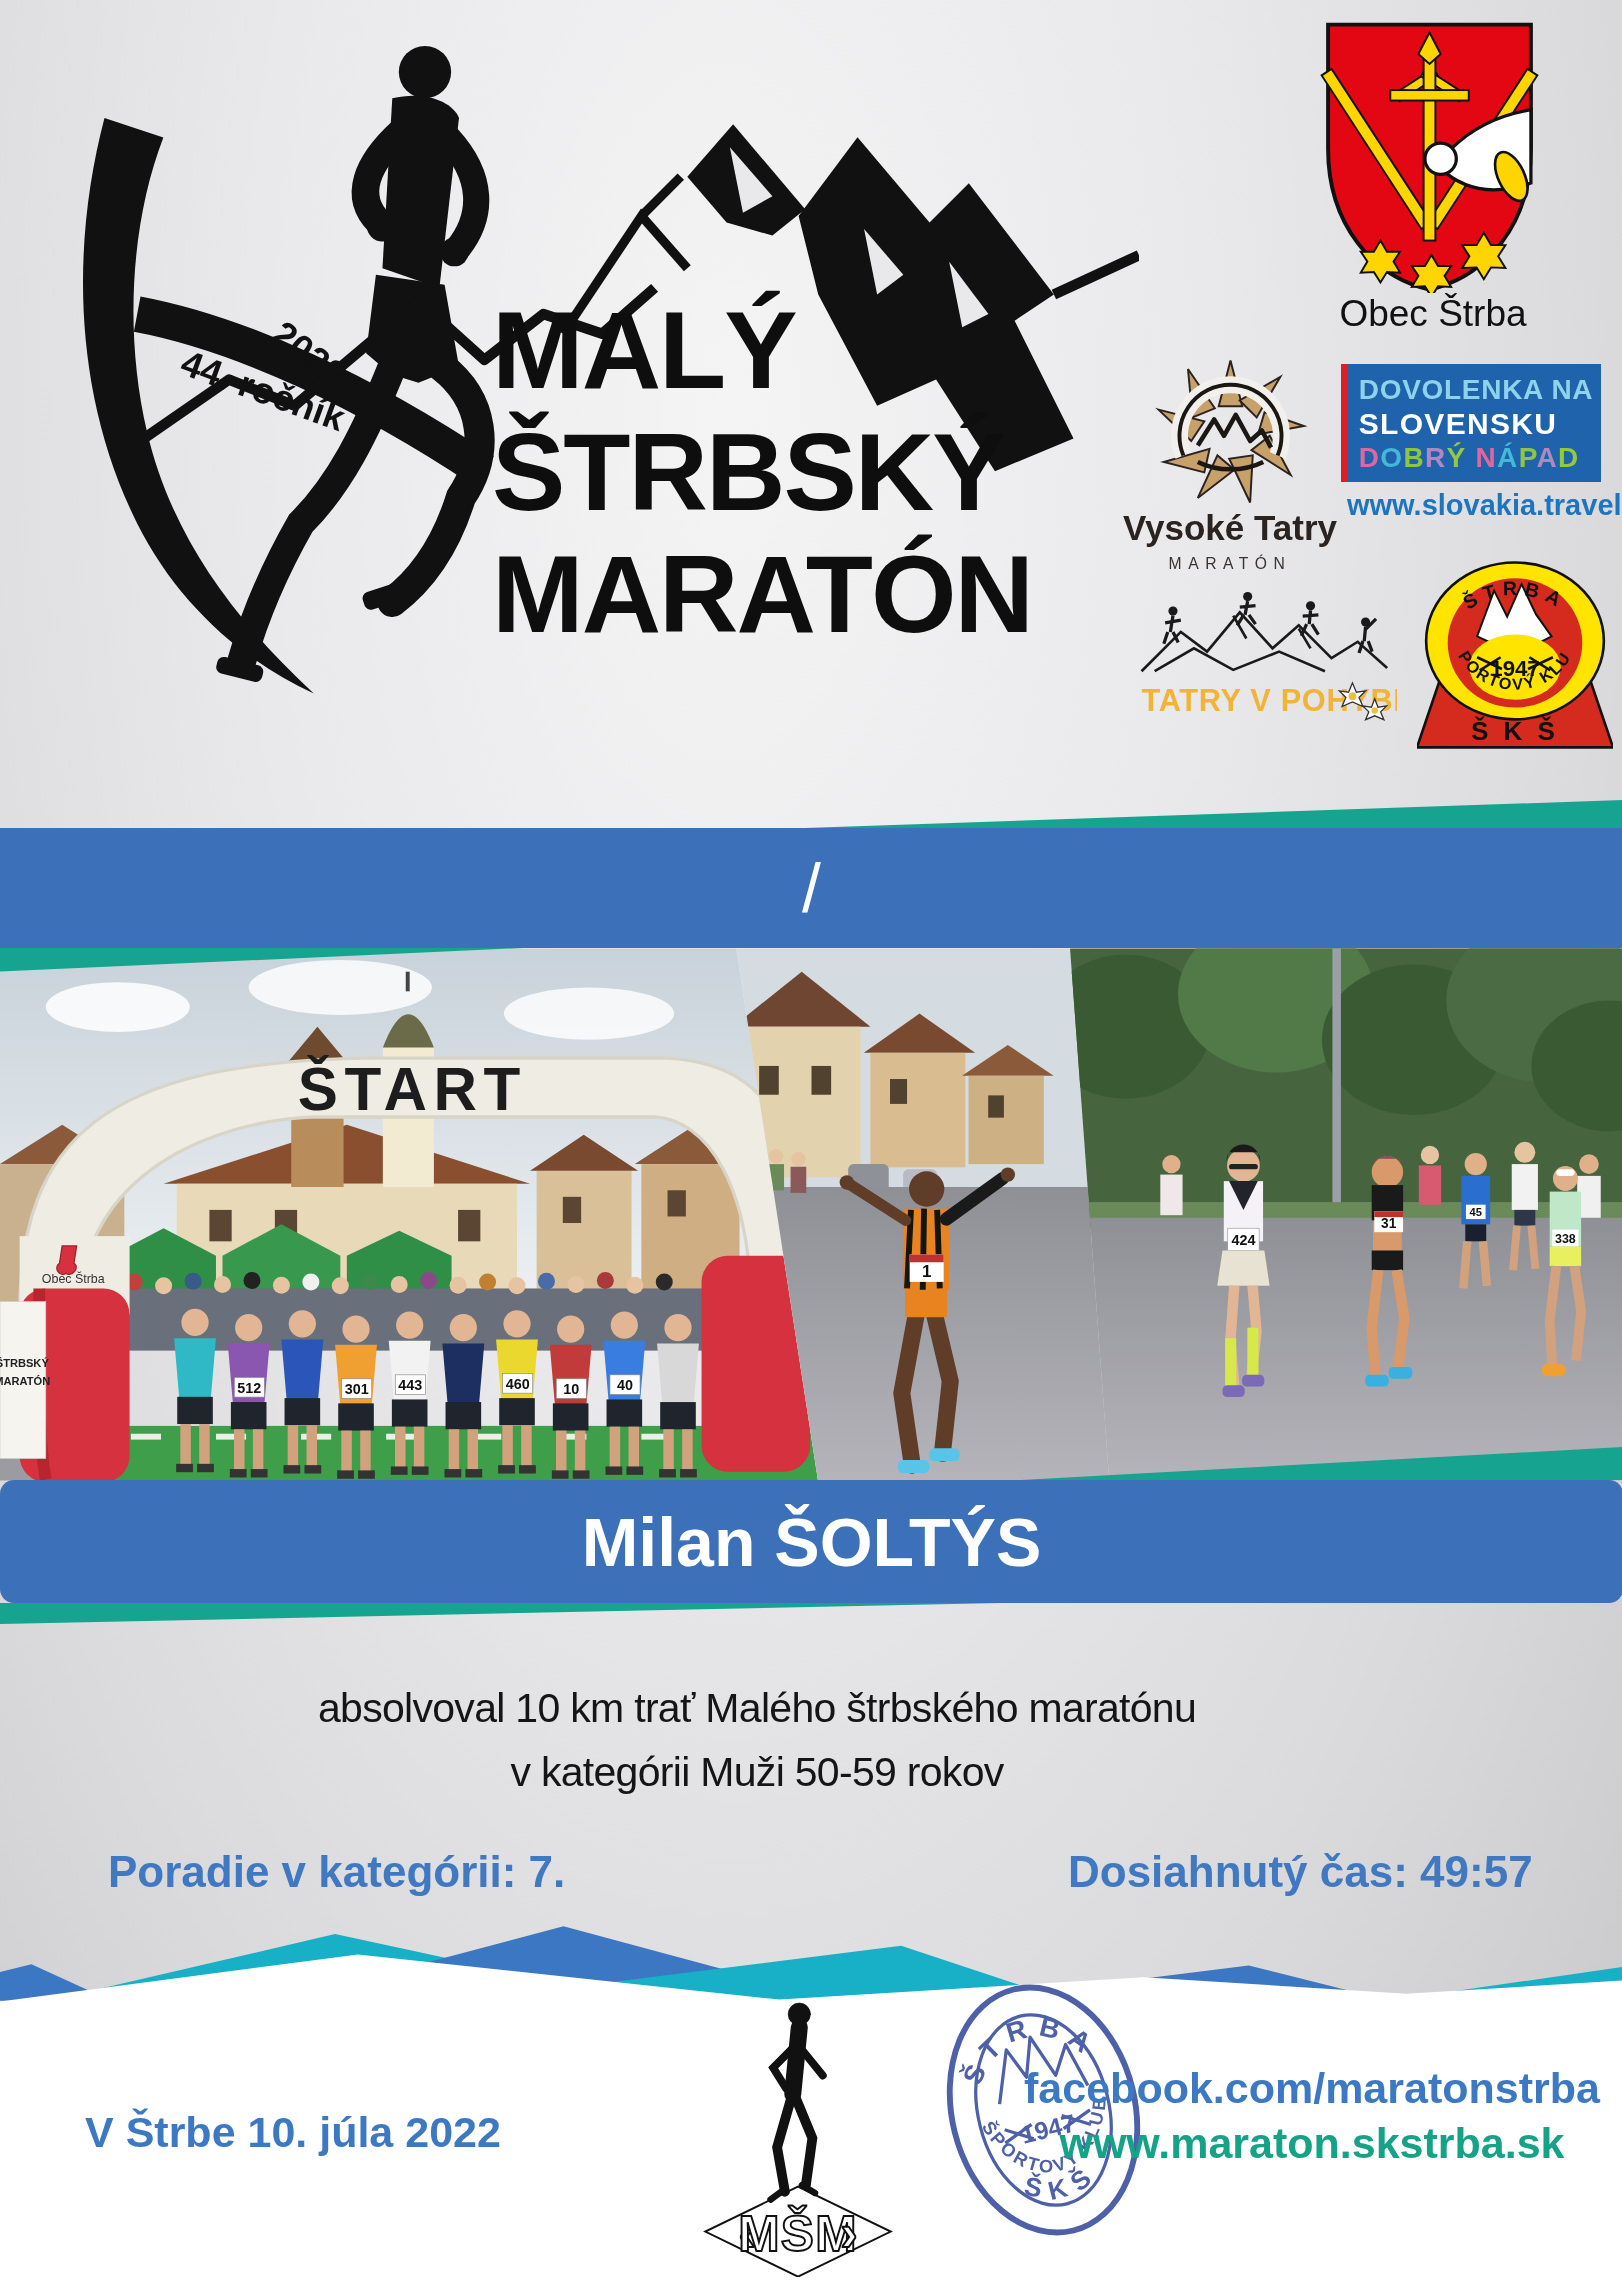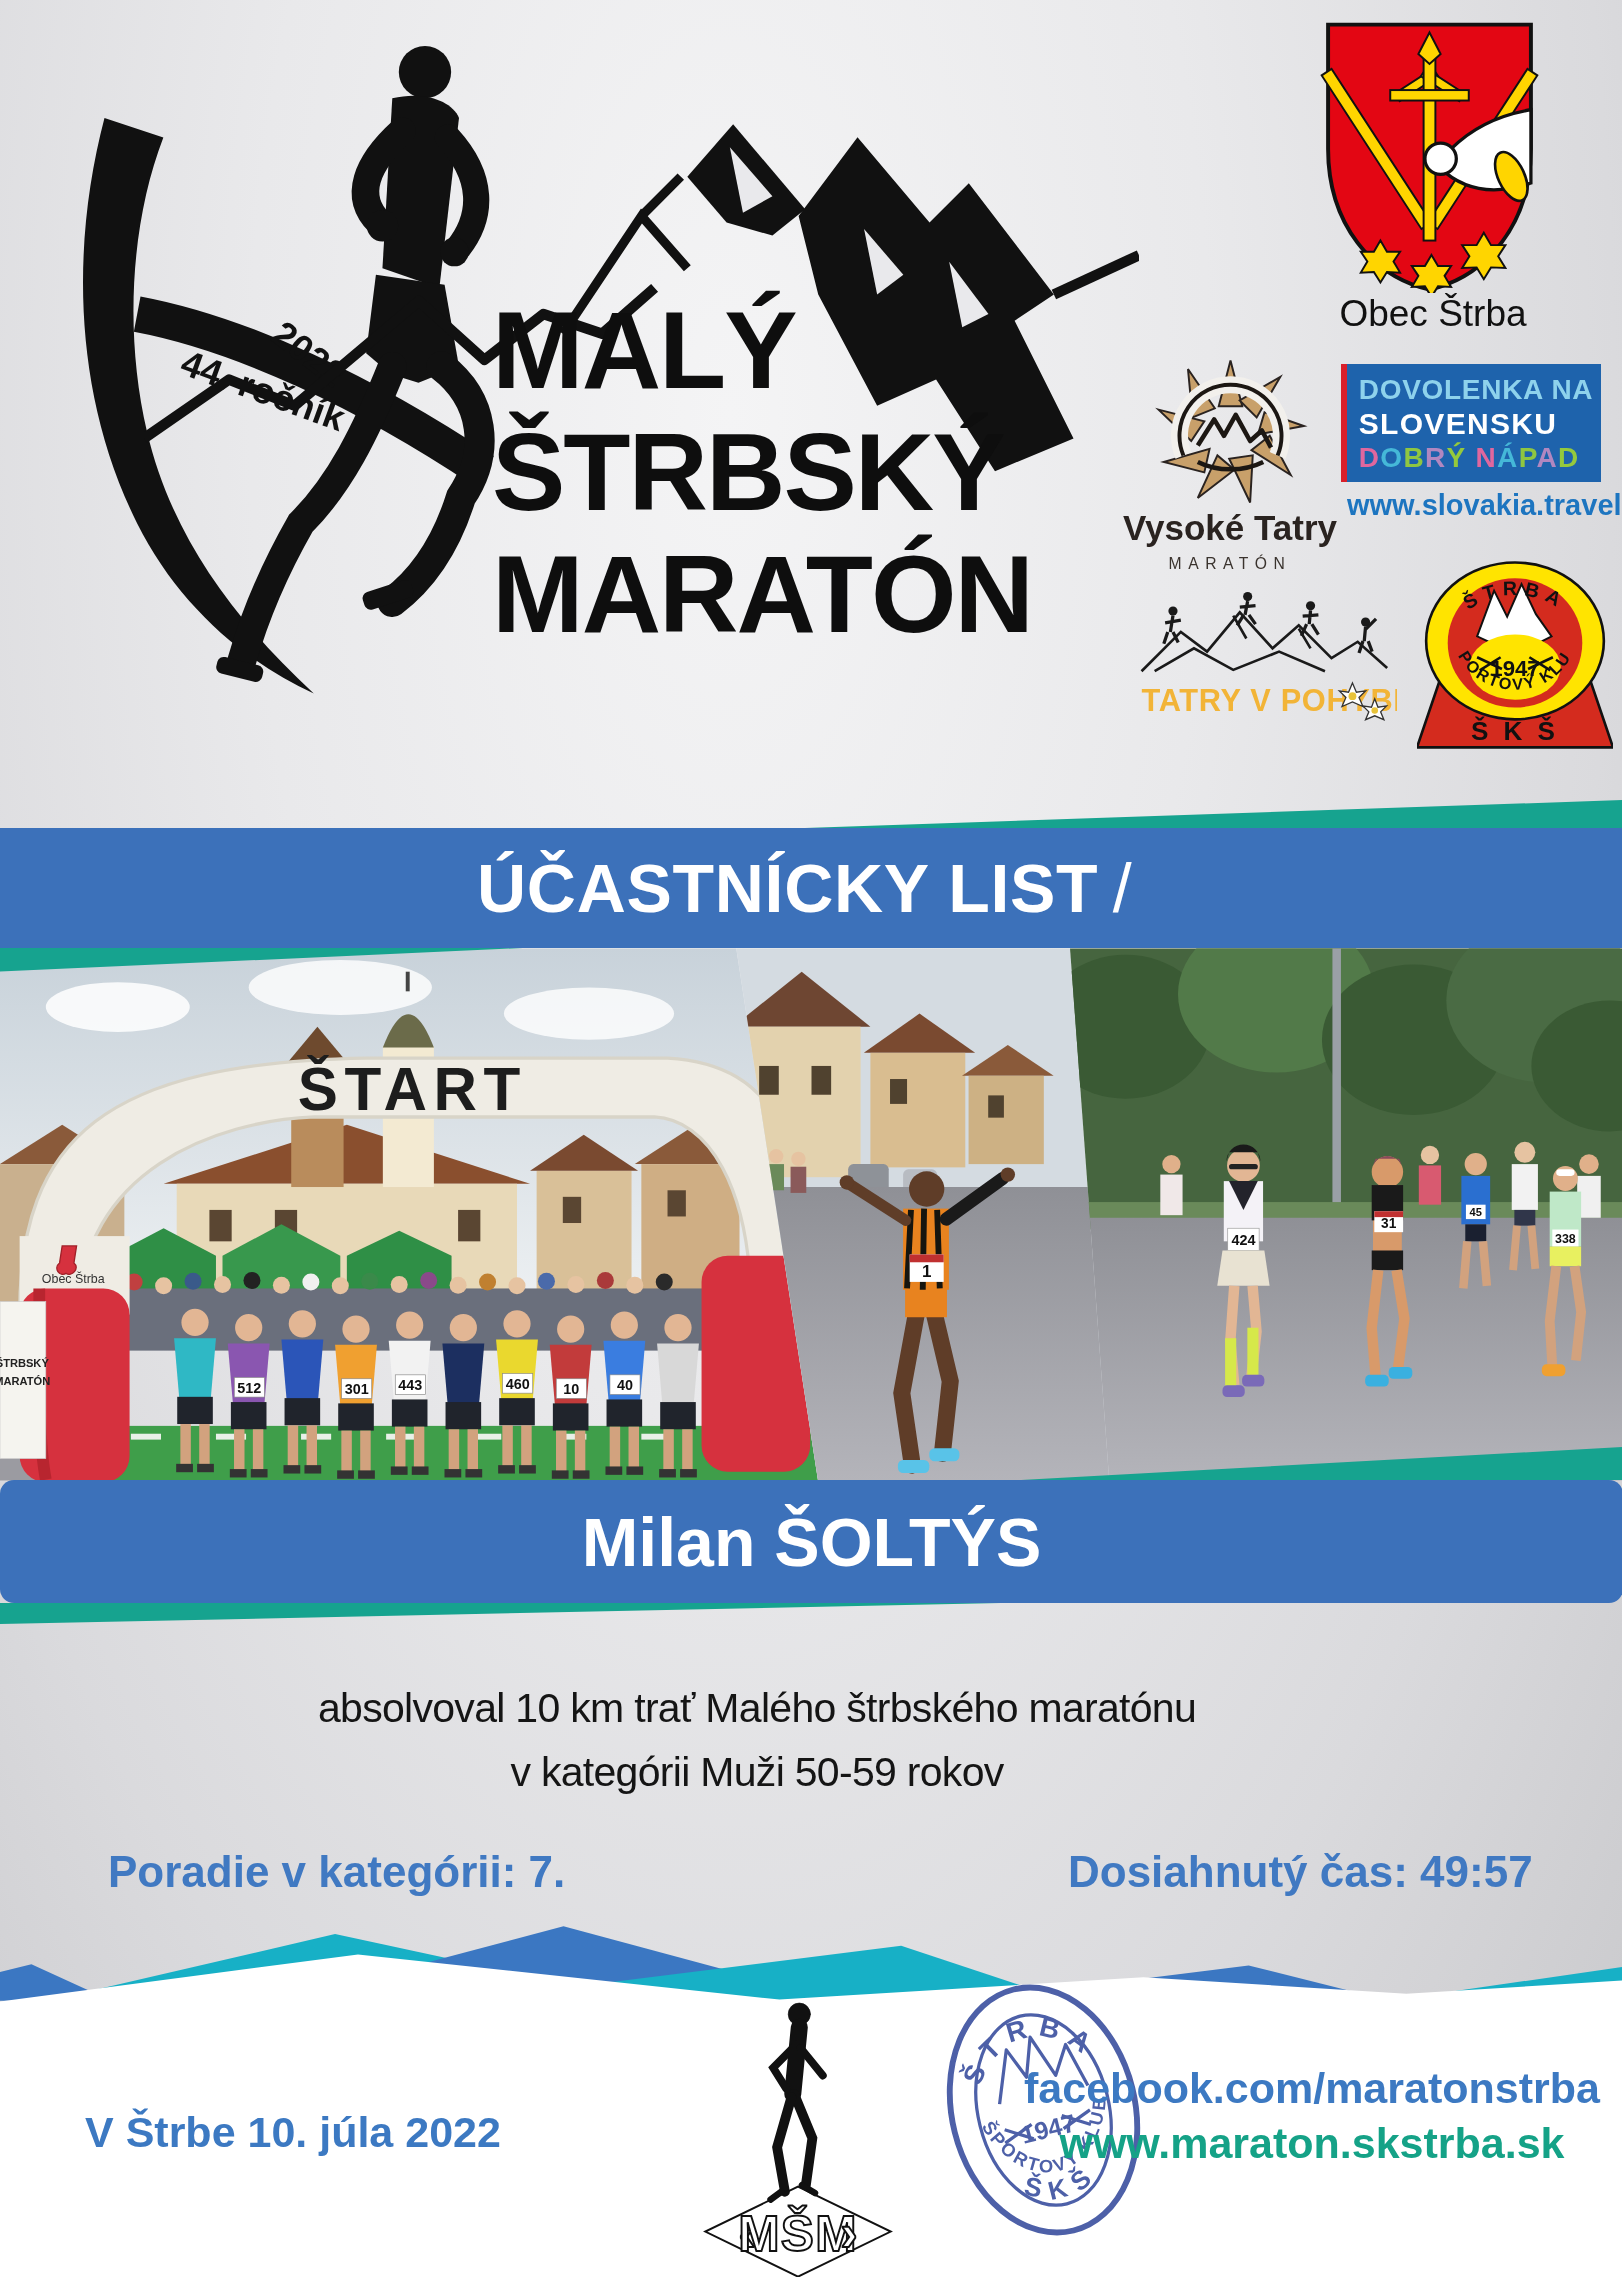--- a/index.html
+++ b/index.html
@@ -183,21 +183,20 @@
       <textPath href="#arcTop" startOffset="50%" text-anchor="middle">ŠTRBA</textPath>
     </text>
     <text font-size="25" font-weight="bold" fill="#111" letter-spacing="3">
       <textPath href="#arcBot" startOffset="50%" text-anchor="middle">ŠPORTOVÝ KLUB</textPath>
     </text>
     <text x="150" y="276" font-size="40" font-weight="bold" fill="#111" text-anchor="middle" letter-spacing="6">Š K Š</text>
   </svg>
 
   <div class="abs wedge" id="wedge1"></div>
   <div class="abs band" id="band1">
-    <span class="b">ÚČASTNÍCKY LIST</span>
     <span class="s">/</span>
   </div>
 
   <svg class="abs" style="left:0;top:948px;" width="1623" height="533" viewBox="0 0 2480 814">
     <defs>
       <clipPath id="c1">
           <polygon points="0,0 1125,0 1250,814 0,814"></polygon>
         </clipPath>
       <clipPath id="c2">
           <polygon points="1125,0 1635,0 1695,814 1250,814"></polygon>

